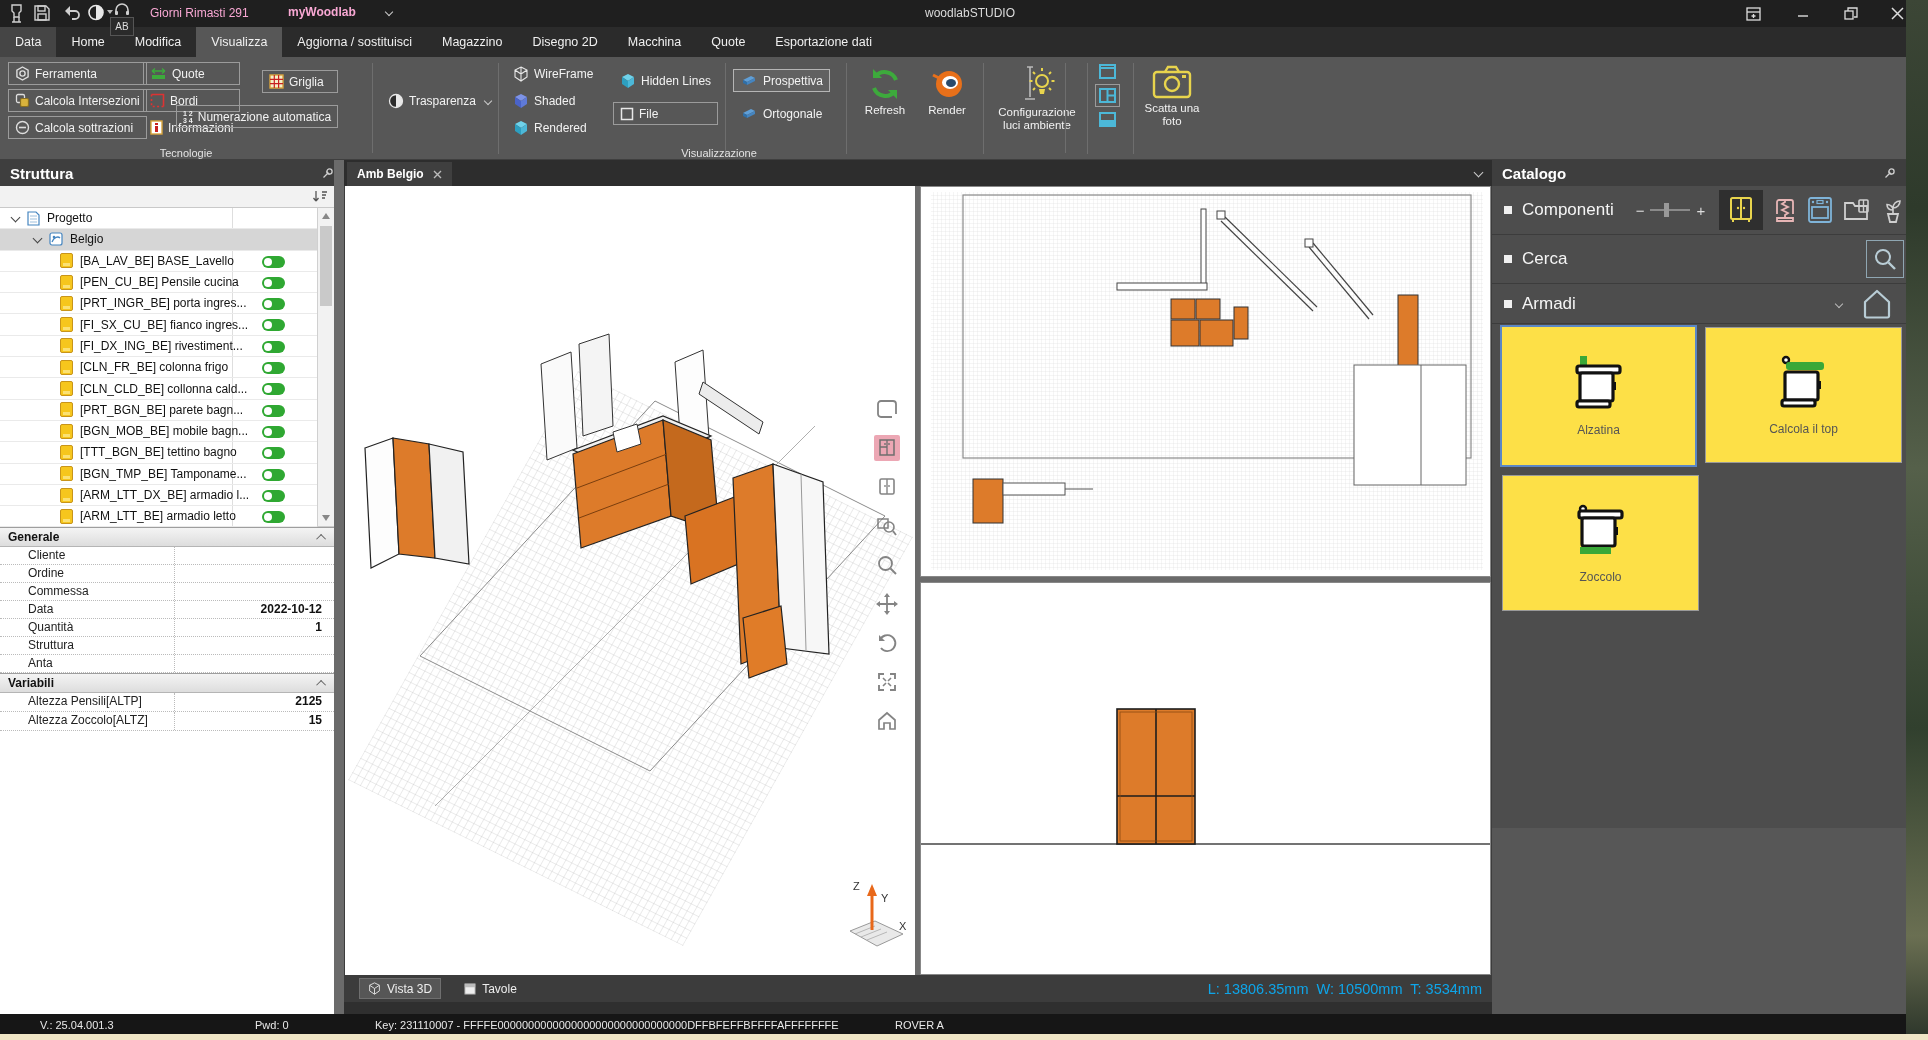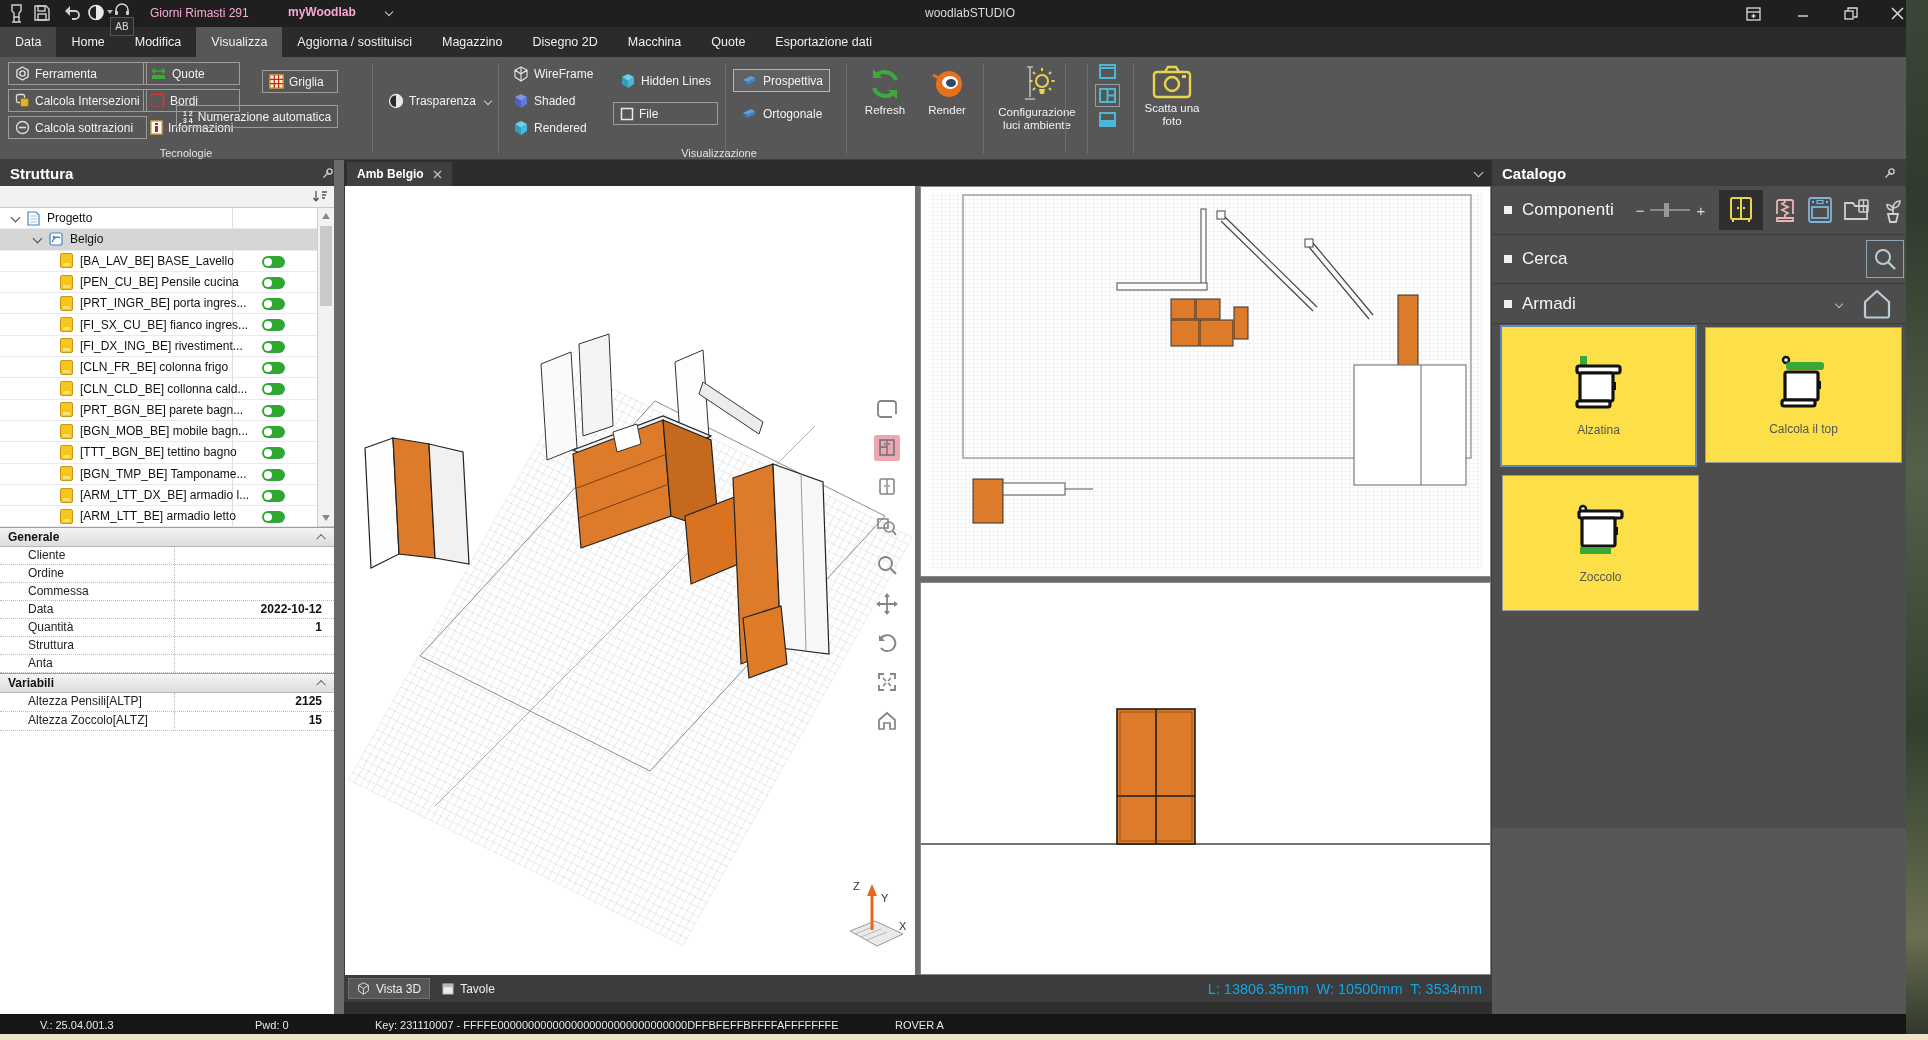--- a/index.html
+++ b/index.html
@@ -88,21 +88,21 @@
   #doc-tab { position:absolute; left:3px; top:2px; height:24px; background:#3f3f3f; color:#fff; font-size:12px; font-weight:bold;
     display:flex; align-items:center; gap:9px; padding:0 10px; }
   #tab-more { position:absolute; right:10px; top:9px; width:7px; height:7px; border-right:1.6px solid #ccc; border-bottom:1.6px solid #ccc; transform:rotate(45deg); }
   .view { position:absolute; background:#fff; }
   #view3d   { left:1px;  top:26px; width:570px; height:789px; }
   #vsplit   { position:absolute; left:571px; top:26px; width:5px; height:789px; background:#6b6b6b; }
   #viewplan { left:576px; top:26px; width:571px; height:391px; border:1px solid #888; }
   #hsplit   { position:absolute; left:576px; top:417px; width:571px; height:5px; background:#6b6b6b; }
   #viewfront{ left:576px; top:422px; width:571px; height:393px; border:1px solid #888; }
   #vp-bottombar { position:absolute; left:0; top:815px; width:1148px; height:27px; background:#3c3c3c; display:flex; align-items:center; }
-  .vtab { display:flex; align-items:center; gap:6px; height:21px; margin-left:4px; padding:0 8px; font-size:12px; color:#eee; }
+  .vtab { display:flex; align-items:center; gap:6px; height:21px; margin-left:15px; padding:0 8px; font-size:12px; color:#eee; }
   .vtab.active { background:#565656; border:1px solid #6f6f6f; }
   #dims { margin-left:auto; padding-right:10px; font-size:14.5px; color:#0ea5e9; white-space:pre; }
   #vp-underbar { position:absolute; left:0; top:842px; width:1148px; height:12px; background:#2f2f2f; }
 
   
   #float-tools { position:absolute; left:520px; top:210px; width:44px; display:flex; flex-direction:column; gap:13px; align-items:center; }
   .ftool { width:26px; height:26px; display:flex; align-items:center; justify-content:center; opacity:.85; }
   .ftool.hl { background:rgba(226,118,138,.75); border-radius:2px; }
 
   

